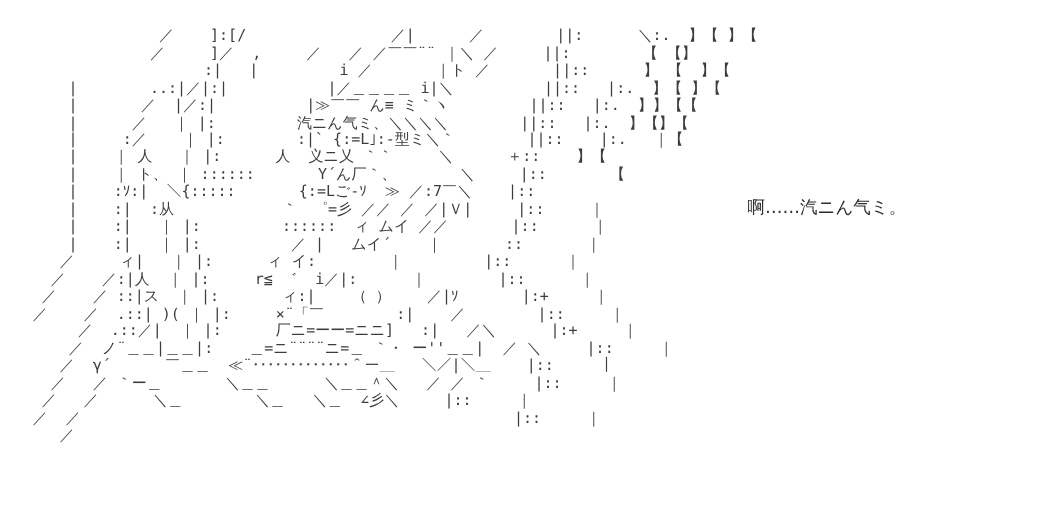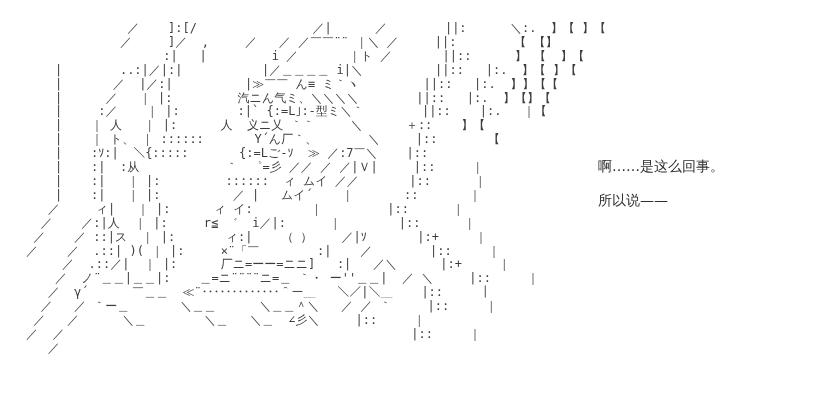--- a/index.html
+++ b/index.html
@@ -63,16 +63,15 @@
 ／    ／  .::| )( ｜ |:     ×¨「￣        :|    ／        |::     ｜
      ／  .::／|  ｜ |:      厂ニ=ーー=ニニ]   :|   ／＼      |:+     ｜
     ／  ノ¨＿＿|＿＿|:    ＿=ニ¨¨¨¨ニ=＿ ｀・ ー''＿＿|  ／ ＼     |::     ｜
    ／  γ´      ￣＿＿  ≪¨･････････････＾ー＿   ＼／|＼＿    |::     ｜
   ／   ／ ｀ー＿       ＼＿＿      ＼＿＿＾＼   ／ ／ ｀     |::     ｜
  ／   ／      ＼＿        ＼＿   ＼＿  ∠彡＼     |::     ｜
 ／  ／                                                |::     ｜
    ／</pre>
 
   <div class="dialogue">
-    <p>啊……是这么回事。</p>
-    <p>所以说——</p>
+    <p>啊……汽ニん气ミ。</p>
   </div>
 </div>
 
 </body></html>

